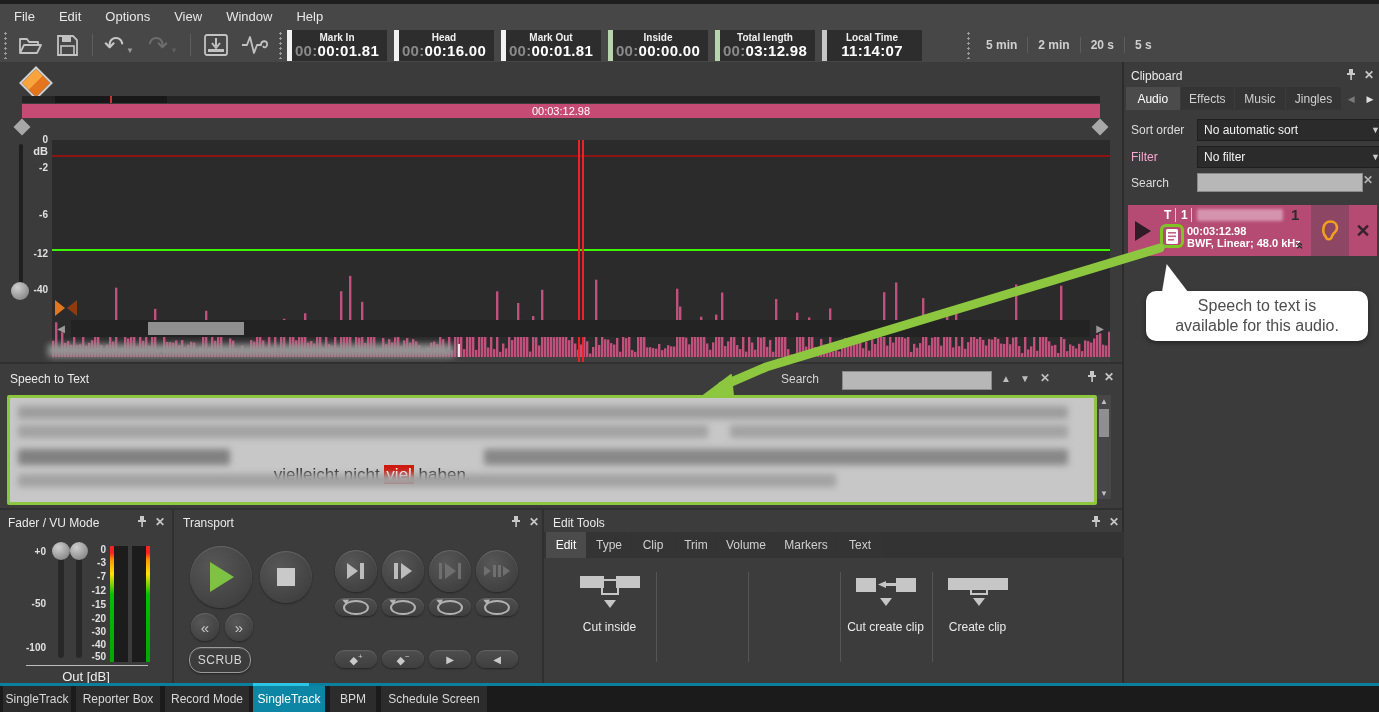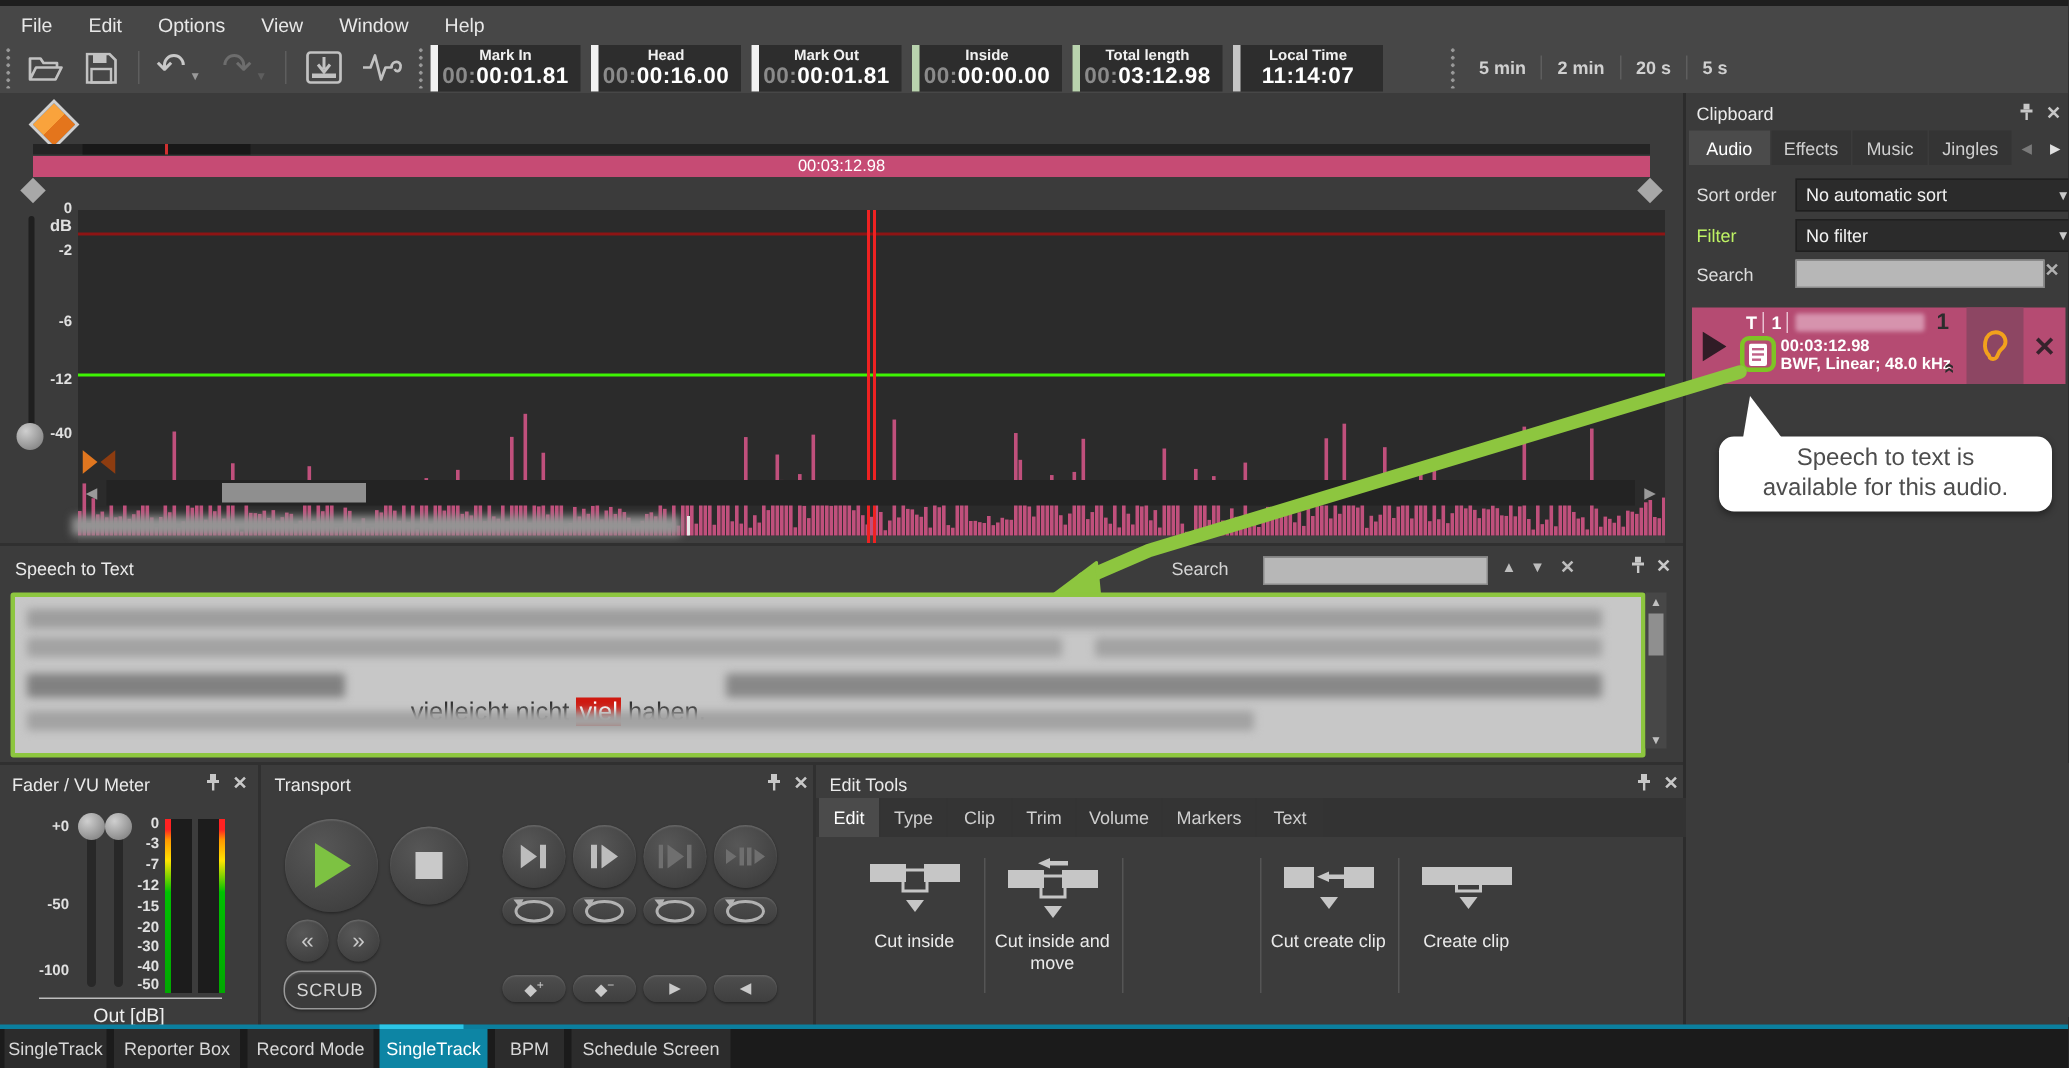--- a/index.html
+++ b/index.html
@@ -598,21 +598,21 @@
           <span>▲</span>
         </div>
       <div class="abs" style="left:2px;top:14px;width:10px;height:28px;background:#8f8f8f;"></div>
       <div class="abs tbtn" style="left:0;bottom:0;width:14px;height:12px;color:#c0c0c0;font-size:8px;">
           <span>▼</span>
         </div>
     </div>
   </div>
 
   <div class="abs" style="left:0;top:508px;width:172px;height:175px;background:#3c3c3c;border-top:2px solid #303030;border-right:2px solid #303030;">
-    <div class="abs ptitle" style="left:8px;top:6px;">Fader / VU Meter</div>
+    <div class="abs ptitle" style="left:8px;top:6px;">Fader / VU Mode</div>
     <svg class="abs" style="left:136px;top:6px;" width="12" height="12">
         <use href="#pin"></use>
       </svg>
     <span class="abs closebtn" style="left:155px;top:6px;font-weight:bold;">✕</span>
 
     <div class="abs tick" style="left:20px;top:36px;width:26px;">+0</div>
     <div class="abs tick" style="left:20px;top:88px;width:26px;">-50</div>
     <div class="abs tick" style="left:14px;top:132px;width:32px;">-100</div>
 
     <div class="abs" style="left:58px;top:40px;width:6px;height:108px;background:#282828;border-radius:3px;"></div>
@@ -749,33 +749,20 @@
       <div class="toolcell" style="left:20px;">
         <svg width="64" height="42" style="margin:14px auto 0;">
             <g fill="#c6c6c6">
               <rect x="2" y="4" width="24" height="12"></rect>
               <rect x="38" y="4" width="24" height="12"></rect>
               <rect x="24" y="8" width="16" height="14" fill="none" stroke="#c6c6c6" stroke-width="2"></rect>
               <polygon points="26,28 38,28 32,36"></polygon>
             </g>
           </svg>
         <div class="tlab">Cut inside</div>
-      </div>
-      <div class="toolcell" style="left:112px;">
-        <svg width="64" height="42" style="margin:14px auto 0;">
-            <g fill="#c6c6c6">
-              <polygon points="22,3.5 30,0 30,7"></polygon>
-              <rect x="30" y="2" width="12" height="3"></rect>
-              <rect x="2" y="8" width="24" height="12"></rect>
-              <rect x="38" y="8" width="24" height="12"></rect>
-              <rect x="24" y="12" width="16" height="14" fill="none" stroke="#c6c6c6" stroke-width="2"></rect>
-              <polygon points="26,32 38,32 32,40"></polygon>
-            </g>
-          </svg>
-        <div class="tlab">Cut inside and move</div>
       </div>
       <div class="toolcell" style="left:296px;">
         <svg width="64" height="42" style="margin:14px auto 0;">
             <g fill="#c6c6c6">
               <rect x="2" y="6" width="20" height="14"></rect>
               <rect x="42" y="6" width="20" height="14"></rect>
               <polygon points="24,12.5 32,9 32,16"></polygon>
               <rect x="32" y="11" width="10" height="3"></rect>
               <polygon points="26,26 38,26 32,34"></polygon>
             </g>
@@ -813,21 +800,21 @@
       <div class="tab" style="width:18px;background:transparent;color:#e0e0e0;font-size:9px;">
           <span>▶</span>
         </div>
     </div>
 
     <span class="abs" style="left:7px;top:61px;font-size:12px;color:#dcdcdc;">Sort order</span>
     <div class="abs ddown" style="left:73px;top:57px;width:176px;height:20px;">
       <span>No automatic sort</span>
       <span class="caret">▼</span>
     </div>
-    <span class="abs" style="left:7px;top:88px;font-size:12px;color:#bef264;">Filter</span>
+    <span class="abs" style="left:7px;top:88px;font-size:12px;color:#f9a8d4;">Filter</span>
     <div class="abs ddown" style="left:73px;top:84px;width:176px;height:20px;">
       <span>No filter</span>
       <span class="caret">▼</span>
     </div>
     <span class="abs" style="left:7px;top:114px;font-size:12px;color:#dcdcdc;">Search</span>
     <input class="abs searchbox" style="left: 73px; top: 111px; width: 160px;">
     <span class="abs" style="left:239px;top:111px;font-size:12px;color:#b0b0b0;font-weight:bold;">✕</span>
 
     <div class="abs" style="left:4px;top:143px;width:249px;height:51px;background:#b54b72;display:flex;">
       <div class="tbtn" style="width:30px;">

